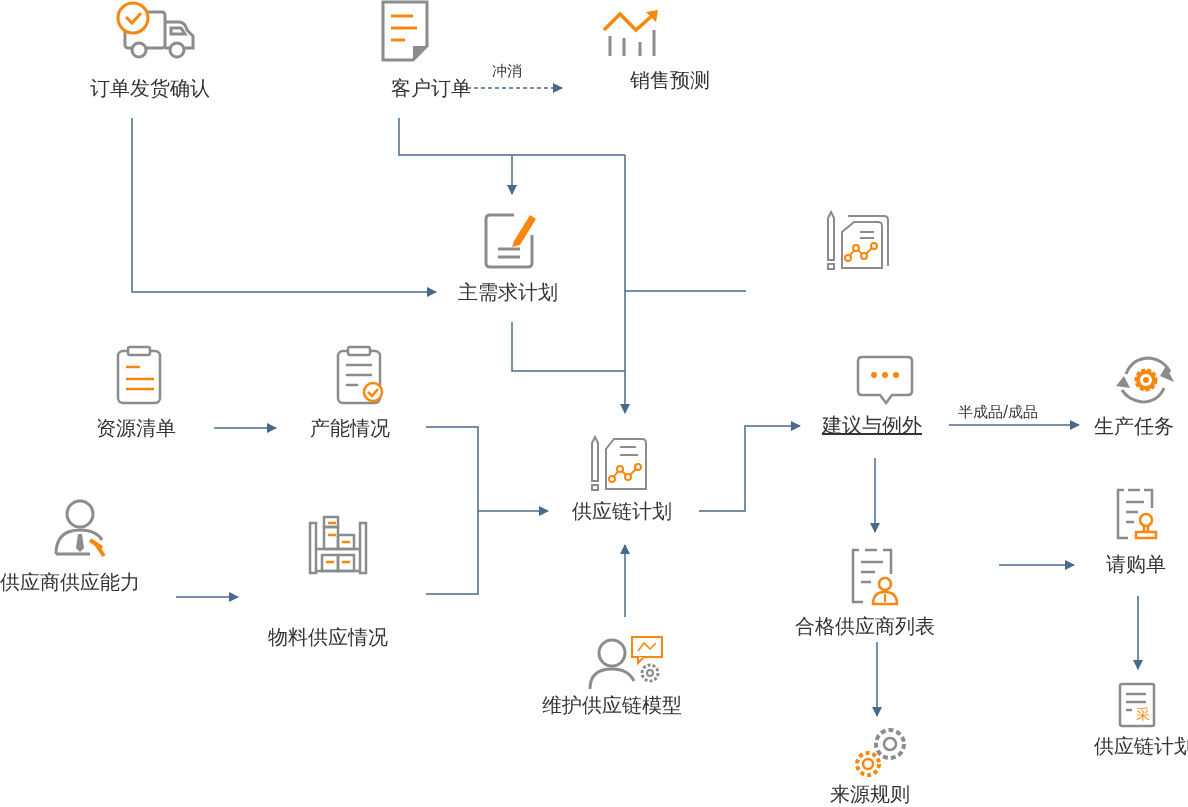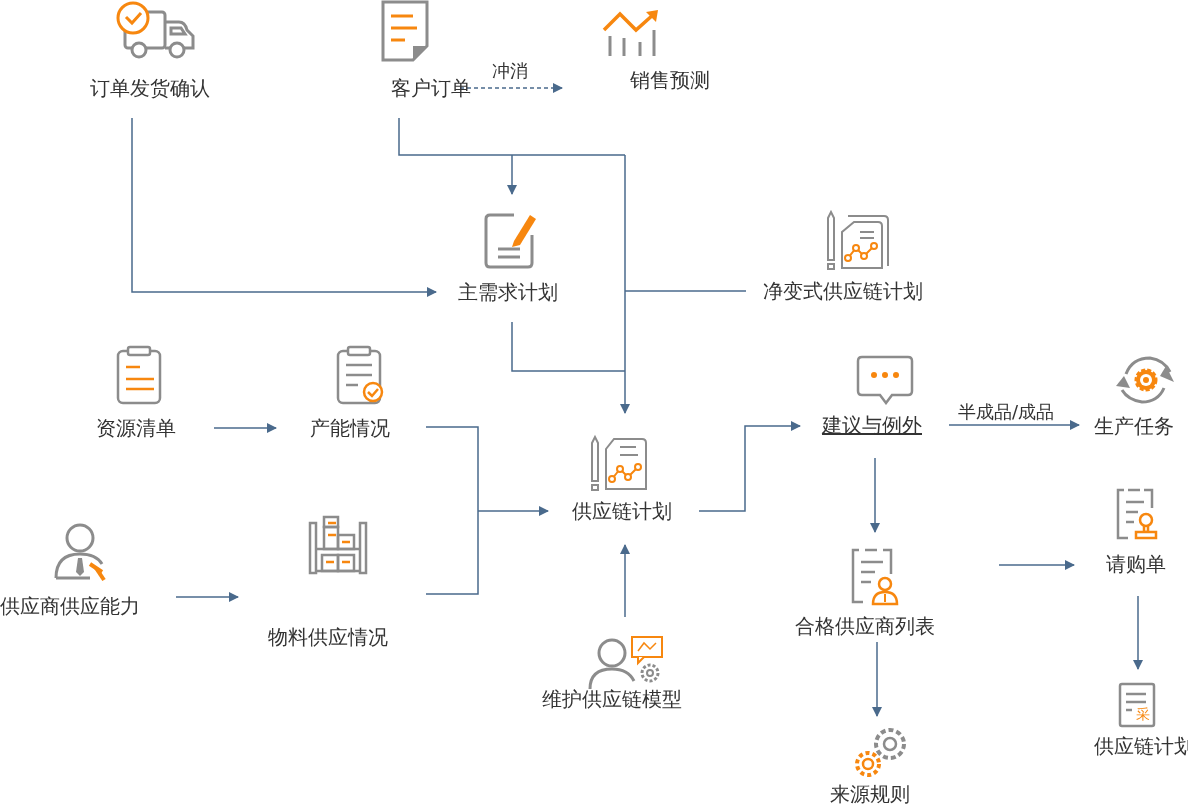--- a/index.html
+++ b/index.html
@@ -2,21 +2,21 @@
 <html><head>
 <meta charset="utf-8">
 <style>
   html, body { margin:0; padding:0; background:#ffffff; }
   body { width:1188px; height:807px; position:relative; overflow:hidden;
          font-family:"DejaVu Sans","Liberation Sans",sans-serif; color:#333333; }
   #edges { position:absolute; left:0; top:0; width:1188px; height:807px; }
   .node { position:absolute; }
   .icon { position:absolute; }
   .label { position:absolute; font-size:20px; white-space:nowrap; color:#333; line-height:24px; }
-  .edge-label { position:absolute; font-size:18px; white-space:nowrap; color:#333; line-height:18px; }
+  .edge-label { position:absolute; font-size:15px; white-space:nowrap; color:#333; line-height:18px; }
 </style>
 </head>
 <body>
 
 <svg id="edges" viewBox="0 0 1188 807">
   <defs>
     <marker id="arr" markerWidth="10" markerHeight="10" refX="9" refY="5" orient="auto" markerUnits="userSpaceOnUse">
       <path d="M0,0 L10,5 L0,10 z" fill="#4a6a8c"></path>
     </marker>
   </defs>
@@ -126,21 +126,20 @@
         <line x1="36" y1="28" x2="50" y2="28"></line>
     </g>
     <g fill="#fff" stroke="#f7870f" stroke-width="2">
       <polyline points="24,48 32,38 40,46 50,36" fill="none"></polyline>
       <circle cx="24" cy="48" r="3"></circle>
         <circle cx="32" cy="38" r="3"></circle>
         <circle cx="40" cy="46" r="3"></circle>
         <circle cx="50" cy="36" r="3"></circle>
     </g>
   </svg>
-  <div class="label" style="left:3px;top:69px;">净变式供应链计划</div>
 </div>
 
 <div class="node" style="left:96px;top:345px;width:100px;height:100px;">
   <svg class="icon" style="left:20px;top:0;" width="46" height="60" viewBox="0 0 46 60">
     <rect x="2" y="6" width="42" height="52" rx="5" fill="none" stroke="#8c8c8c" stroke-width="2.5"></rect>
     <rect x="12" y="2" width="22" height="8" rx="2" fill="#fff" stroke="#8c8c8c" stroke-width="2.5"></rect>
     <g stroke="#f7870f" stroke-width="2.5">
         <line x1="10" y1="22" x2="24" y2="22"></line>
         <line x1="10" y1="34" x2="38" y2="34"></line>
         <line x1="10" y1="44" x2="38" y2="44"></line>
@@ -157,21 +156,21 @@
         <line x1="10" y1="20" x2="36" y2="20"></line>
         <line x1="10" y1="30" x2="36" y2="30"></line>
         <line x1="10" y1="40" x2="22" y2="40"></line>
       </g>
     <circle cx="37" cy="47" r="9" fill="#fff" stroke="#f7870f" stroke-width="2.5"></circle>
     <path d="M32,47 L36,51 L42,44" fill="none" stroke="#f7870f" stroke-width="2.5"></path>
   </svg>
   <div class="label" style="left:0;top:71px;">产能情况</div>
 </div>
 
-<div class="node" style="left:0;top:522px;width:170px;height:100px;padding-left:41px;">
+<div class="node" style="left:0;top:498px;width:170px;height:100px;padding-left:41px;">
   <svg class="icon" style="left:54px;top:0;" width="60" height="60" viewBox="0 0 60 60">
     <circle cx="26" cy="16" r="13" fill="none" stroke="#8c8c8c" stroke-width="3"></circle>
     <path d="M2,56 Q2,32 26,32 Q42,32 48,42" fill="none" stroke="#8c8c8c" stroke-width="3"></path>
     <line x1="2" y1="56" x2="36" y2="56" stroke="#8c8c8c" stroke-width="3"></line>
     <path d="M24,36 L28,36 L30,50 L26,54 L22,50 z" fill="#8c8c8c"></path>
     <g stroke="#f7870f" stroke-width="4">
         <line x1="36" y1="42" x2="48" y2="50"></line>
         <line x1="42" y1="46" x2="50" y2="58"></line>
       </g>
   </svg>
@@ -225,21 +224,21 @@
 <div class="node" style="left:542px;top:635px;width:180px;height:90px;">
   <svg class="icon" style="left:44px;top:0;" width="80" height="56" viewBox="0 0 80 56">
     <circle cx="26" cy="18" r="13" fill="none" stroke="#8c8c8c" stroke-width="3"></circle>
     <path d="M4,54 Q4,34 26,34 Q42,34 48,46" fill="none" stroke="#8c8c8c" stroke-width="3"></path>
     <rect x="46" y="2" width="30" height="20" fill="#fff" stroke="#f7870f" stroke-width="2"></rect>
     <path d="M52,22 L52,28 L58,22" fill="#fff" stroke="#f7870f" stroke-width="2"></path>
     <polyline points="52,16 58,8 64,14 70,8" fill="none" stroke="#f7870f" stroke-width="1.5"></polyline>
     <circle cx="64" cy="38" r="8" fill="#fff" stroke="#8c8c8c" stroke-width="3" stroke-dasharray="3,2"></circle>
     <circle cx="64" cy="38" r="3" fill="none" stroke="#8c8c8c" stroke-width="2"></circle>
   </svg>
-  <div class="label" style="left:0;top:52px;">维护供应链模型</div>
+  <div class="label" style="left:0;top:60px;font-family:Liberation Mono, monospace;">维护供应链模型</div>
 </div>
 
 <div class="node" style="left:822px;top:355px;width:120px;height:90px;">
   <svg class="icon" style="left:34px;top:0;" width="58" height="50" viewBox="0 0 58 50">
     <path d="M6,2 L52,2 Q56,2 56,6 L56,36 Q56,40 52,40 L36,40 L30,48 L24,40 L6,40 Q2,40 2,36 L2,6 Q2,2 6,2 z" fill="none" stroke="#8c8c8c" stroke-width="2.5"></path>
     <g fill="#f7870f">
         <circle cx="18" cy="20" r="3"></circle>
         <circle cx="29" cy="20" r="3"></circle>
         <circle cx="40" cy="20" r="3"></circle>
       </g>

